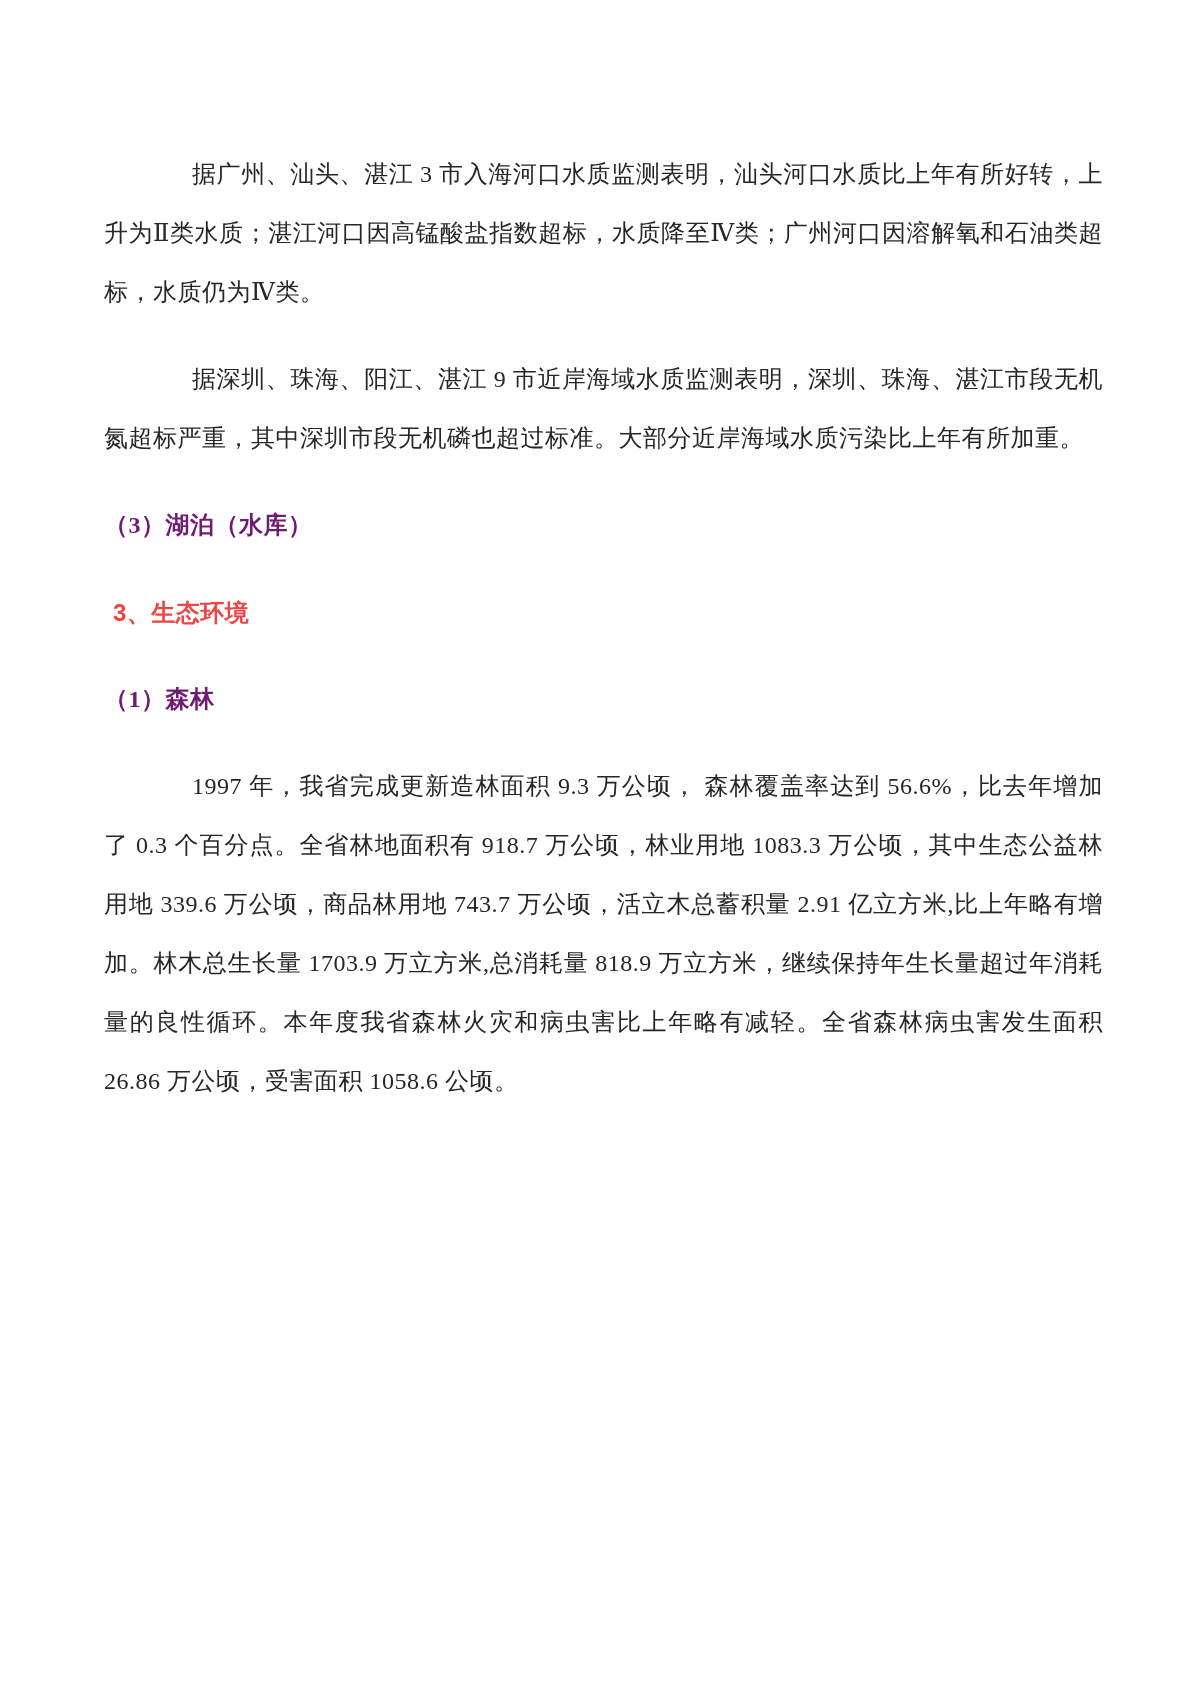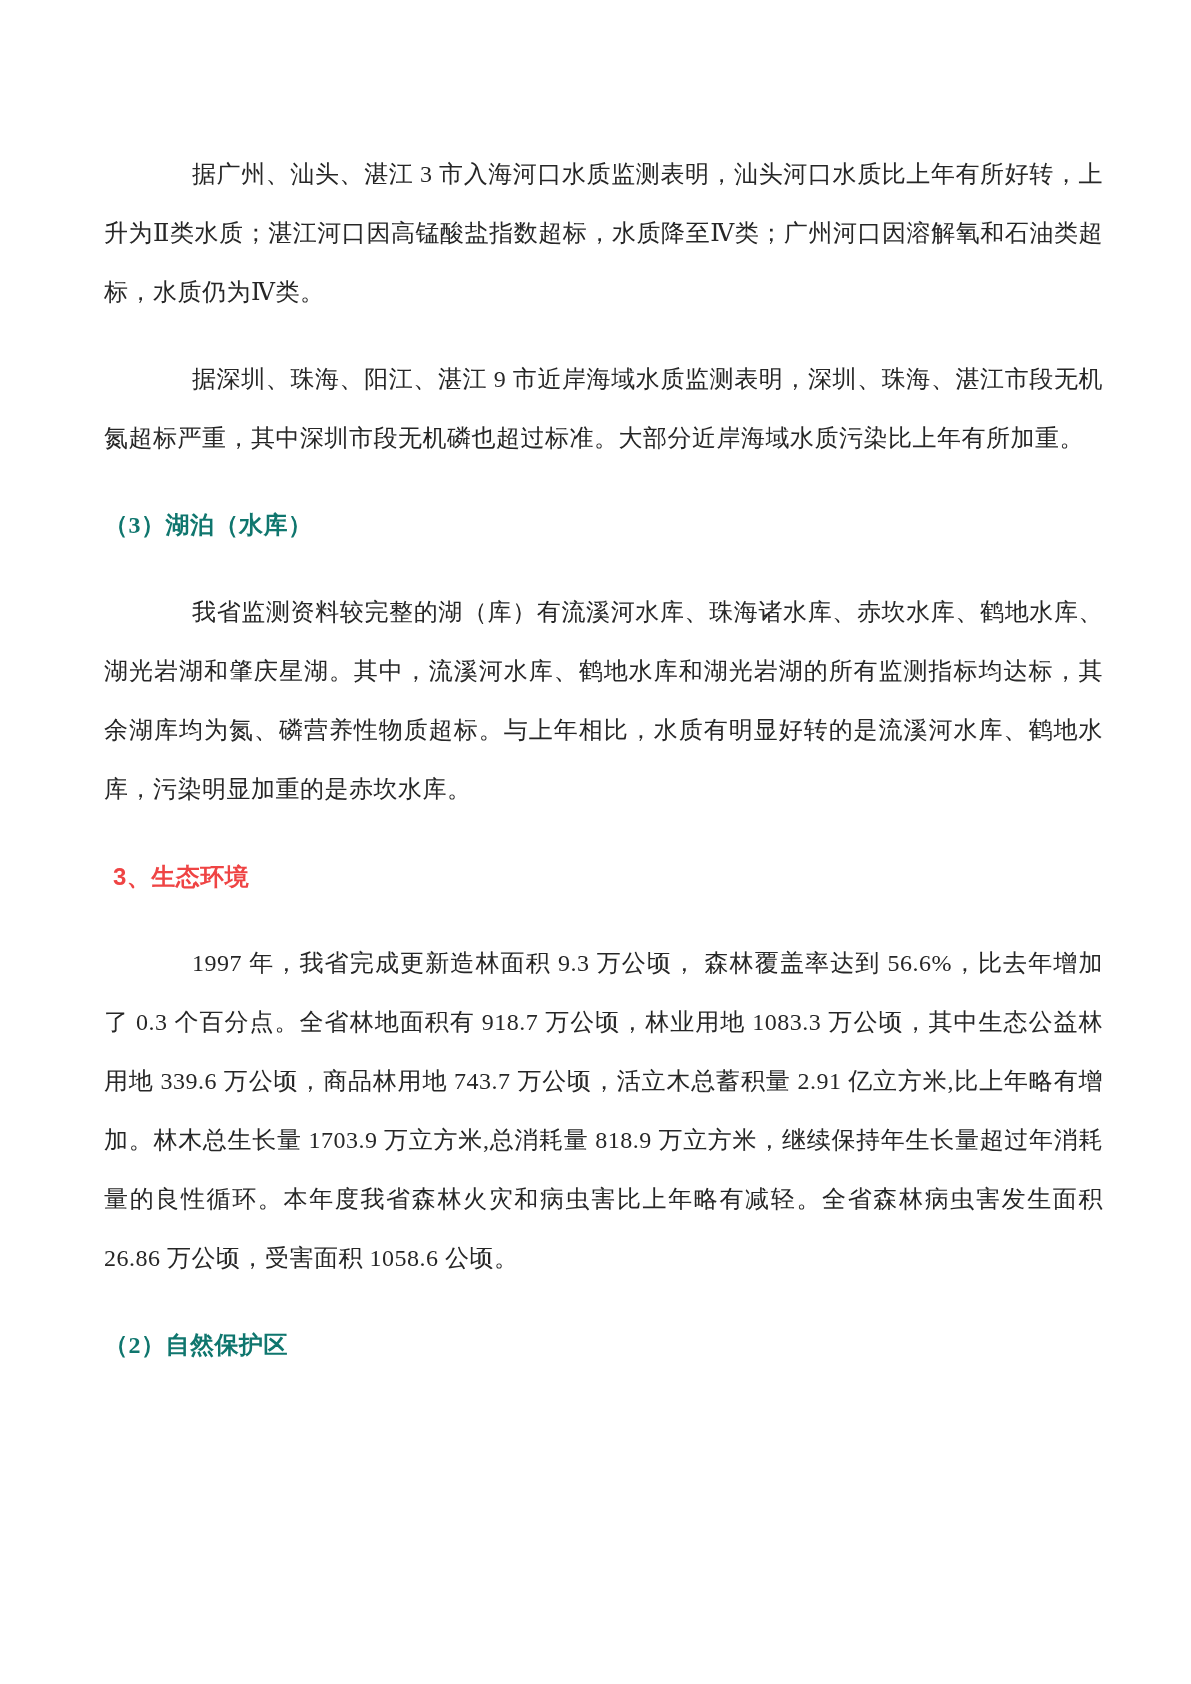--- a/index.html
+++ b/index.html
@@ -26,43 +26,42 @@
     color: #262626;
     font-weight: 400;
     text-align: justify;
     text-indent: 88px;
     letter-spacing: 0.5px;
   }
   .subhead {
     margin: 0 0 28px 0;
     font-size: 24px;
     line-height: 59px;
-    color: #0f766e;
+    color: #701a75;
     font-weight: 700;
     letter-spacing: 0.5px;
   }
   .subhead.green {
     color: #ef4444;
     padding-left: 9px;
     font-family: "Liberation Sans", "DejaVu Sans", sans-serif;
   }
 </style>
 </head>
 <body>
 
 <div class="page">
 
   <p class="para">据广州、汕头、湛江 3 市入海河口水质监测表明，汕头河口水质比上年有所好转，上升为Ⅱ类水质；湛江河口因高锰酸盐指数超标，水质降至Ⅳ类；广州河口因溶解氧和石油类超标，水质仍为Ⅳ类。</p>
 
   <p class="para">据深圳、珠海、阳江、湛江 9 市近岸海域水质监测表明，深圳、珠海、湛江市段无机氮超标严重，其中深圳市段无机磷也超过标准。大部分近岸海域水质污染比上年有所加重。</p>
 
   <h3 class="subhead">（3）湖泊（水库）</h3>
 
-  <p class="para">我省监测资料较完整的湖（库）有流溪河水库、珠海诸水库、赤坎水库、鹤地水库、湖光岩湖和肇庆星湖。其中，流溪河水库、鹤地水库和湖光岩湖的所有监测指标均达标，其余湖库均为氮、磷营养性物质超标。与上年相比，水质有明显好转的是流溪河水库、鹤地水库，污染明显加重的是赤坎水库。</p>
 
   <h2 class="subhead green">3、生态环境</h2>
 
+  <h3 class="subhead">（1）森林</h3>
 
   <p class="para">1997 年，我省完成更新造林面积 9.3 万公顷， 森林覆盖率达到 56.6%，比去年增加了 0.3 个百分点。全省林地面积有 918.7 万公顷，林业用地 1083.3 万公顷，其中生态公益林用地 339.6 万公顷，商品林用地 743.7 万公顷，活立木总蓄积量 2.91 亿立方米,比上年略有增加。林木总生长量 1703.9 万立方米,总消耗量 818.9 万立方米，继续保持年生长量超过年消耗量的良性循环。本年度我省森林火灾和病虫害比上年略有减轻。全省森林病虫害发生面积 26.86 万公顷，受害面积 1058.6 公顷。</p>
 
-  <h3 class="subhead">（2）自然保护区</h3>
 
 </div>
 
 </body></html>

